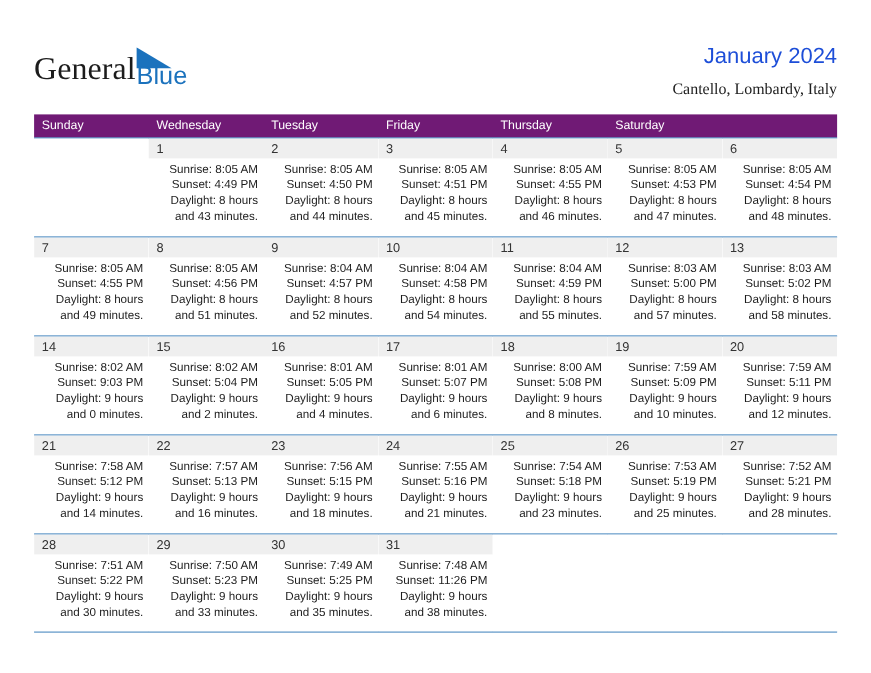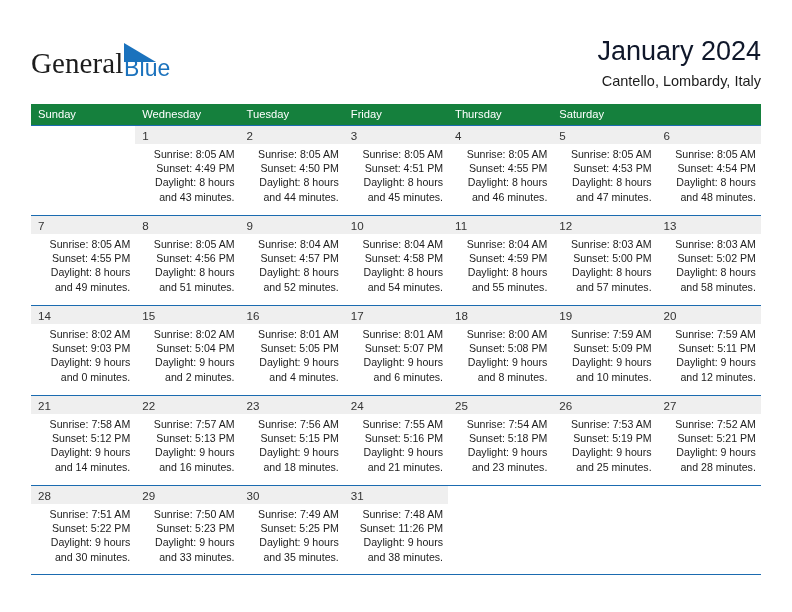--- a/index.html
+++ b/index.html
@@ -53,45 +53,45 @@
   }
   .brand-flag svg { display: block; }
 
   .title-wrap {
     position: absolute;
     right: 0; top: 0;
     text-align: right;
     width: 520px;
   }
   .cal-title {
-    font-size: 27px;
-    color: #0f172a;
+    font-size: 20px;
+    color: #1d4ed8;
     line-height: 34px;
     font-weight: normal;
     font-family: "Liberation Sans", sans-serif;
   }
   .cal-sub {
     font-size: 14.5px;
     color: #1c1c1c;
     line-height: 22px;
     margin-top: 2px;
-    font-family: Liberation Sans, sans-serif;
+    font-family: Liberation Serif, serif;
   }
 
   
   .calendar {
     position: absolute;
     left: 31px; top: 104px;
     width: 730px;
   }
   .dow-row {
     display: flex;
     width: 730px;
     height: 21px;
-    background: #15803d;
+    background: #701a75;
   }
   .dow {
     flex: 0 0 104.28px;
     width: 104.28px;
     color: #ffffff;
     font-size: 11.2px;
     line-height: 21px;
     padding-left: 7px;
     white-space: nowrap;
     font-family: "Liberation Sans", sans-serif;

